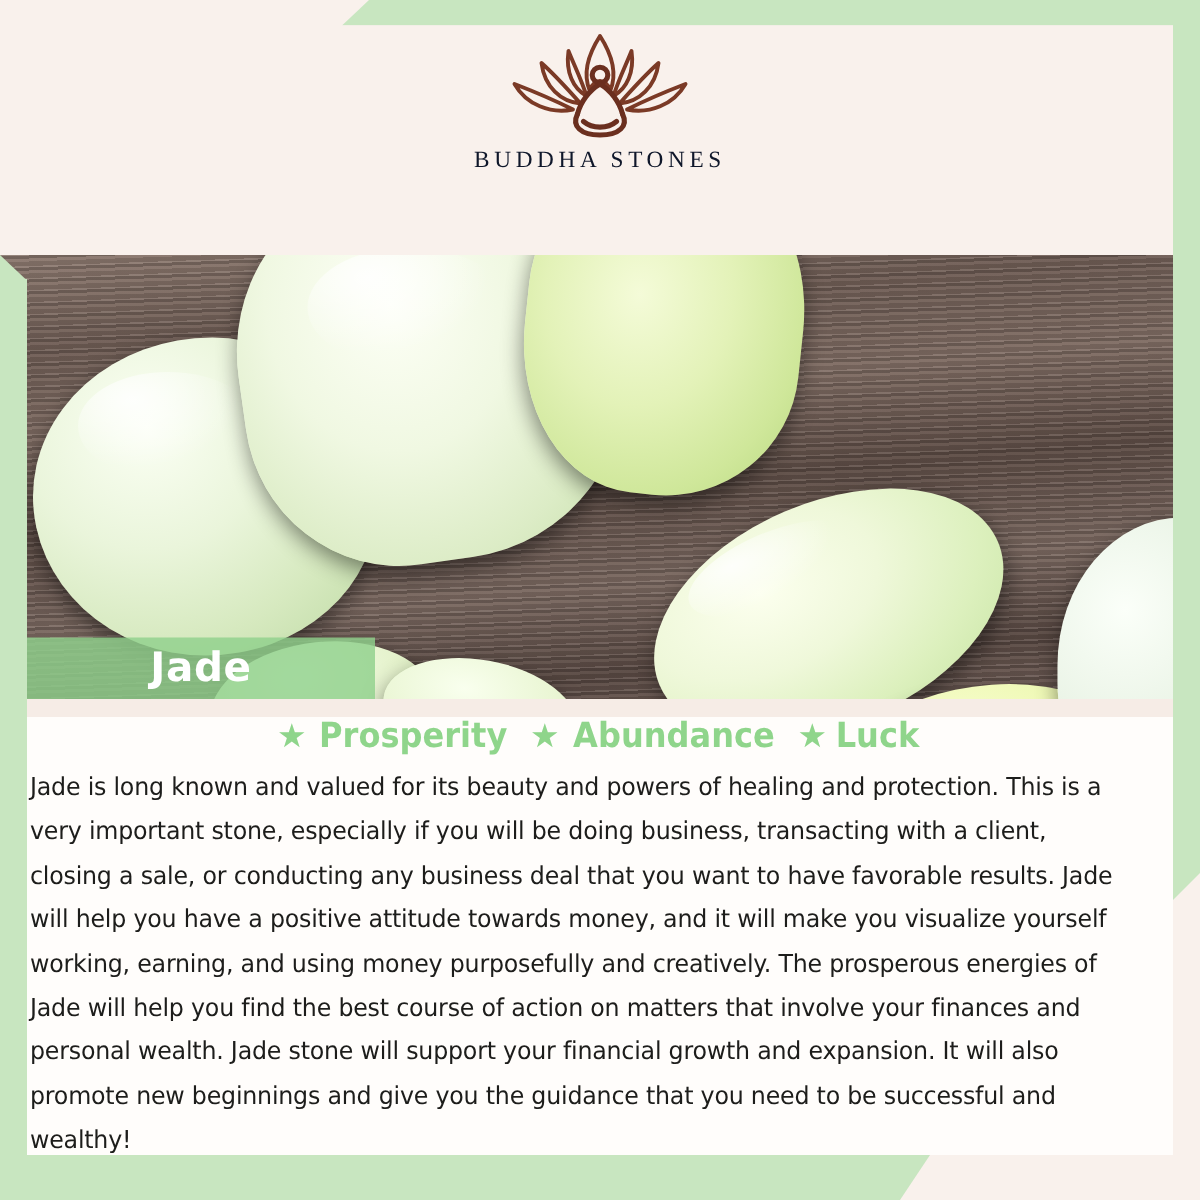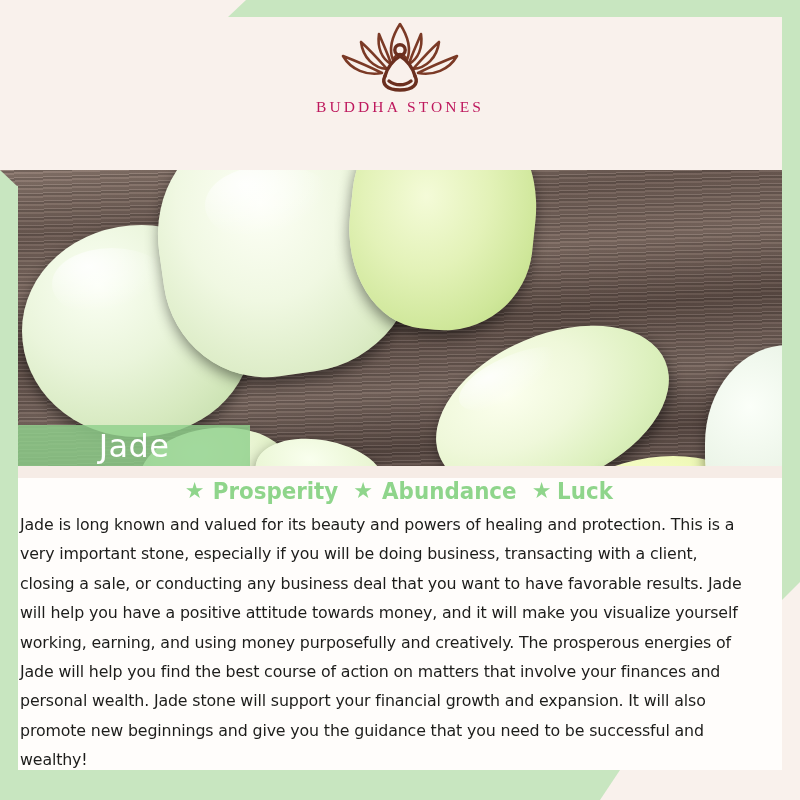--- a/index.html
+++ b/index.html
@@ -102,21 +102,21 @@
     width: 150px;
     height: 76px;
     margin: 0 auto;
     display: block;
   }
   .logo-word {
     margin-top: 4px;
     font-family: "Liberation Serif", serif;
     font-size: 15.5px;
     letter-spacing: 3.1px;
-    color: #be185d;
+    color: #0f172a;
     font-weight: 400;
   }
 
   
   .photo {
     position: absolute;
     top: 170px;
     left: 0;
     width: 800px;
     height: 296px;
@@ -157,22 +157,22 @@
     width: 232px;
     height: 41px;
     background: rgba(144, 209, 140, 0.82);
     display: flex;
     align-items: center;
     justify-content: center;
     z-index: 5;
   }
   .jade-text {
     font-family: "DejaVu Sans", sans-serif;
-    font-weight: normal;
-    font-size: 32px;
+    font-weight: bold;
+    font-size: 27px;
     color: #ffffff;
     letter-spacing: 0.4px;
   }
 
   
   .content {
     position: absolute;
     top: 466px;
     left: 18px;
     width: 764px;

